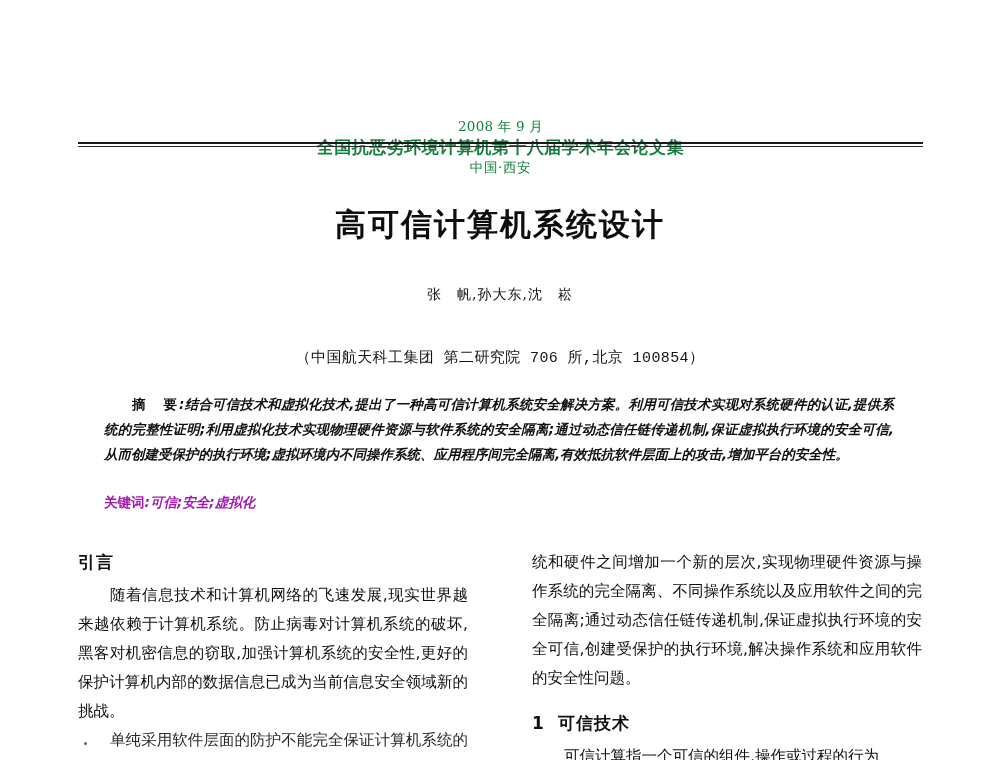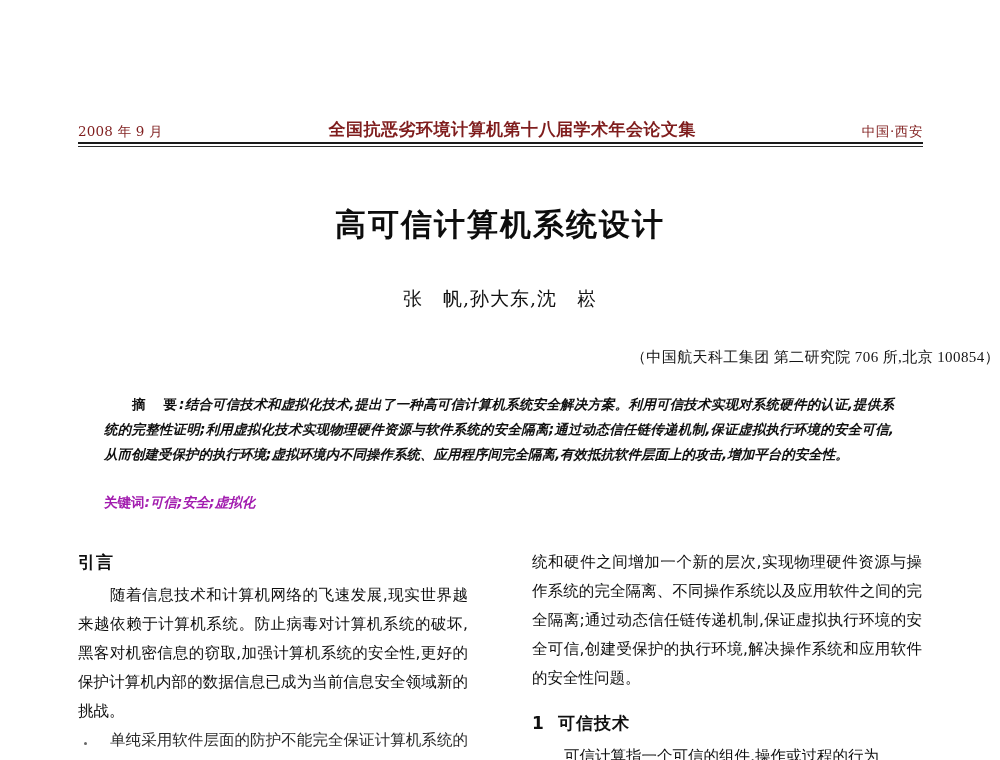--- a/index.html
+++ b/index.html
@@ -23,25 +23,26 @@
     background: #ffffff;
   }
 
   
   .runhead {
     position: absolute;
     left: 78px;
     top: 118px;
     width: 845px;
     display: flex;
-    align-items: flex-end;
+    align-items: center;
     justify-content: space-between;
     font-size: 14.5px;
-    color: #7f1d1d;
+    color: #15803d;
     font-family: "DejaVu Serif", serif;
+    flex-direction: column;
   }
   .runhead .left {
     font-size: 13.5px;
     letter-spacing: 0.2px;
   }
   .runhead .center {
     font-size: 17px;
     font-weight: 600;
     letter-spacing: 0.5px;
     font-family: "DejaVu Sans", sans-serif;
@@ -74,35 +75,35 @@
     font-weight: 700;
     letter-spacing: 2px;
     color: #0d0d0d;
   }
   .authors {
     position: absolute;
     top: 286px;
     left: 0;
     width: 1000px;
     text-align: center;
-    font-size: 19px;
+    font-size: 14px;
     letter-spacing: 1px;
     color: #111;
     font-family: "DejaVu Serif", serif;
   }
   .affiliation {
     position: absolute;
     top: 348px;
     left: 0;
     width: 1000px;
-    text-align: right;
+    text-align: center;
     font-size: 15px;
     letter-spacing: 0.4px;
     color: #141414;
-    font-family: Liberation Serif, serif;
+    font-family: Liberation Mono, monospace;
   }
 
   
   .abstract {
     position: absolute;
     left: 104px;
     top: 392px;
     width: 790px;
     font-size: 13.5px;
     line-height: 25px;

